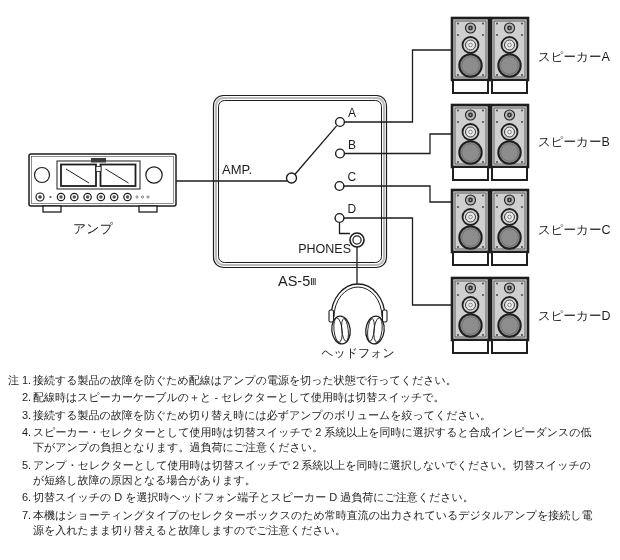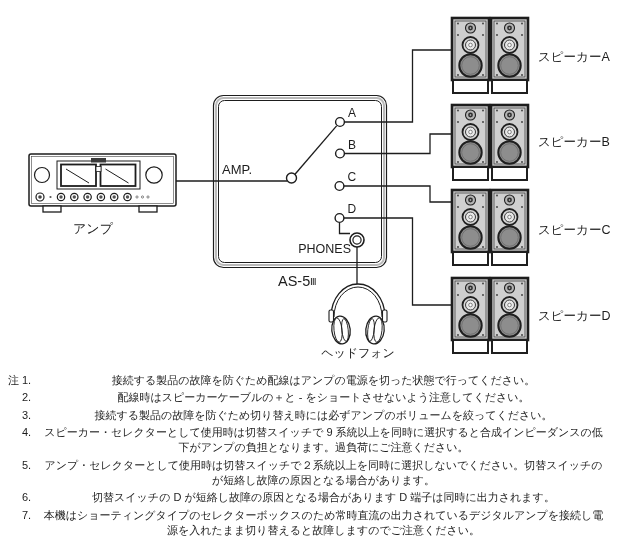--- a/index.html
+++ b/index.html
@@ -6,21 +6,21 @@
   .canvas{position:relative;width:620px;height:560px;background:#ffffff;overflow:hidden;
           font-family:"Liberation Sans","DejaVu Sans",sans-serif;color:#1d1d1d;}
   svg{position:absolute;left:0;top:0;}
   svg text{font-family:"Liberation Sans","DejaVu Sans",sans-serif;fill:#1d1d1d;}
   .ln{fill:#fff;stroke:#1d1d1d;}
   .wire{fill:none;stroke:#1d1d1d;stroke-width:1.3;}
   .notes{position:absolute;left:8px;top:373px;width:606px;font-size:11px;line-height:15.2px;}
   .note{display:flex;margin-bottom:2.2px;}
   .note .prefix{flex:0 0 14px;}
   .note .num{flex:0 0 11px;}
-  .note .txt{flex:1;white-space:pre-wrap;text-align:center;}
+  .note .txt{flex:1;white-space:pre-wrap;}
 </style>
 </head>
 <body>
 
 <div class="canvas">
 
 <svg width="620" height="372" viewBox="0 0 620 372">
   <defs>
     <g id="spk">
       <rect x="0" y="0" width="37" height="62" fill="#cfcfcf" stroke="#1d1d1d" stroke-width="2.6"></rect>
@@ -156,43 +156,43 @@
 
 <div class="notes">
   <div class="note">
     <span class="prefix">注</span>
     <span class="num">1.</span>
     <span class="txt">接続する製品の故障を防ぐため配線はアンプの電源を切った状態で行ってください。</span>
   </div>
   <div class="note">
     <span class="prefix"></span>
     <span class="num">2.</span>
-    <span class="txt">配線時はスピーカーケーブルの＋と - をショートさせないよう注意してください。</span>
+    <span class="txt">配線時はスピーカーケーブルの＋と - セレクターとして使用時は切替スイッチで。</span>
   </div>
   <div class="note">
     <span class="prefix"></span>
     <span class="num">3.</span>
     <span class="txt">接続する製品の故障を防ぐため切り替え時には必ずアンプのボリュームを絞ってください。</span>
   </div>
   <div class="note">
     <span class="prefix"></span>
     <span class="num">4.</span>
-    <span class="txt">スピーカー・セレクターとして使用時は切替スイッチで 9 系統以上を同時に選択すると合成インピーダンスの低
+    <span class="txt">スピーカー・セレクターとして使用時は切替スイッチで 2 系統以上を同時に選択すると合成インピーダンスの低
 下がアンプの負担となります。過負荷にご注意ください。</span>
   </div>
   <div class="note">
     <span class="prefix"></span>
     <span class="num">5.</span>
     <span class="txt">アンプ・セレクターとして使用時は切替スイッチで２系統以上を同時に選択しないでください。切替スイッチの
 が短絡し故障の原因となる場合があります。</span>
   </div>
   <div class="note">
     <span class="prefix"></span>
     <span class="num">6.</span>
-    <span class="txt">切替スイッチの D が短絡し故障の原因となる場合があります D 端子は同時に出力されます。</span>
+    <span class="txt">切替スイッチの D を選択時ヘッドフォン端子とスピーカー D 過負荷にご注意ください。</span>
   </div>
   <div class="note">
     <span class="prefix"></span>
     <span class="num">7.</span>
     <span class="txt">本機はショーティングタイプのセレクターボックスのため常時直流の出力されているデジタルアンプを接続し電
 源を入れたまま切り替えると故障しますのでご注意ください。</span>
   </div>
 </div>
 
 </div>

